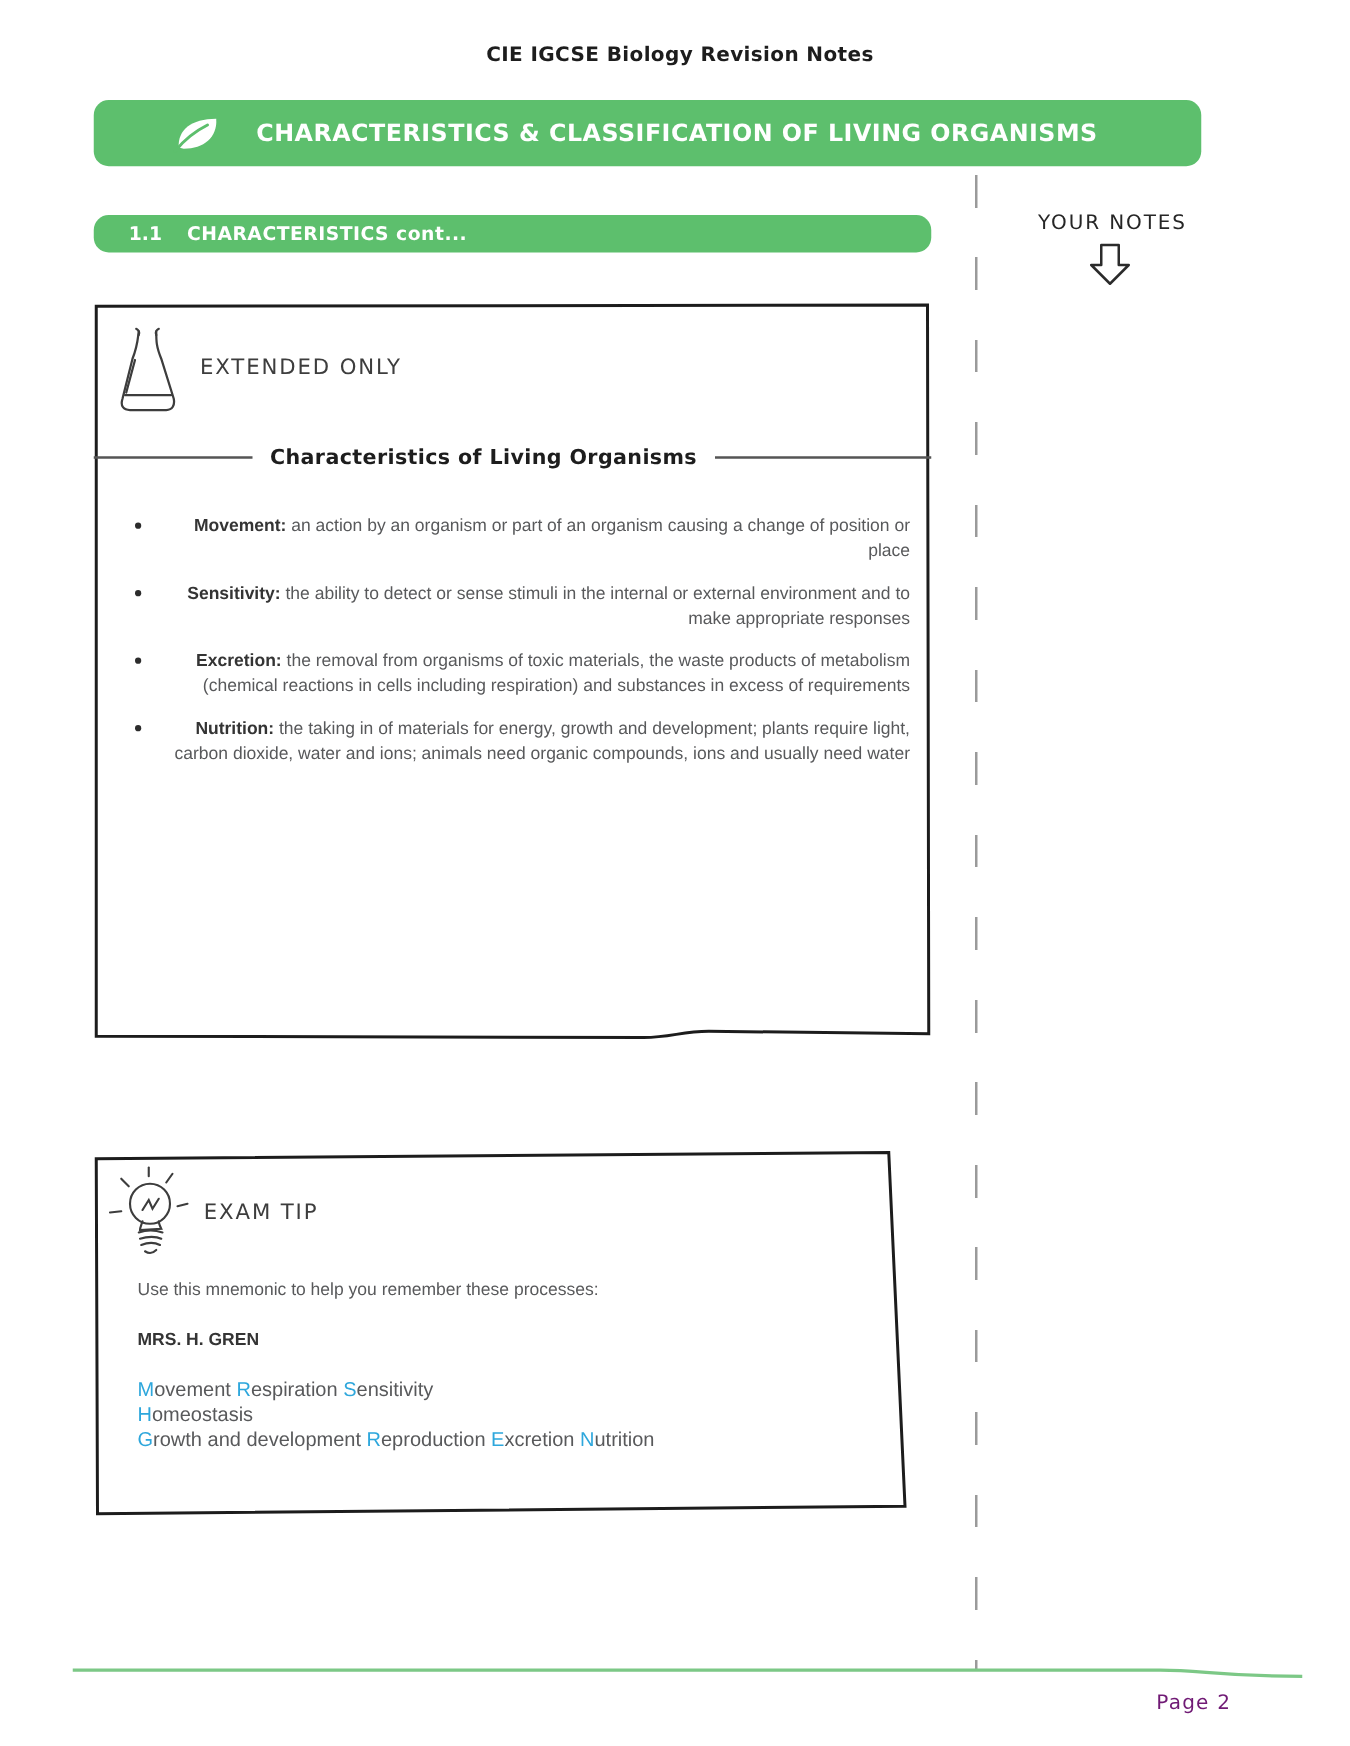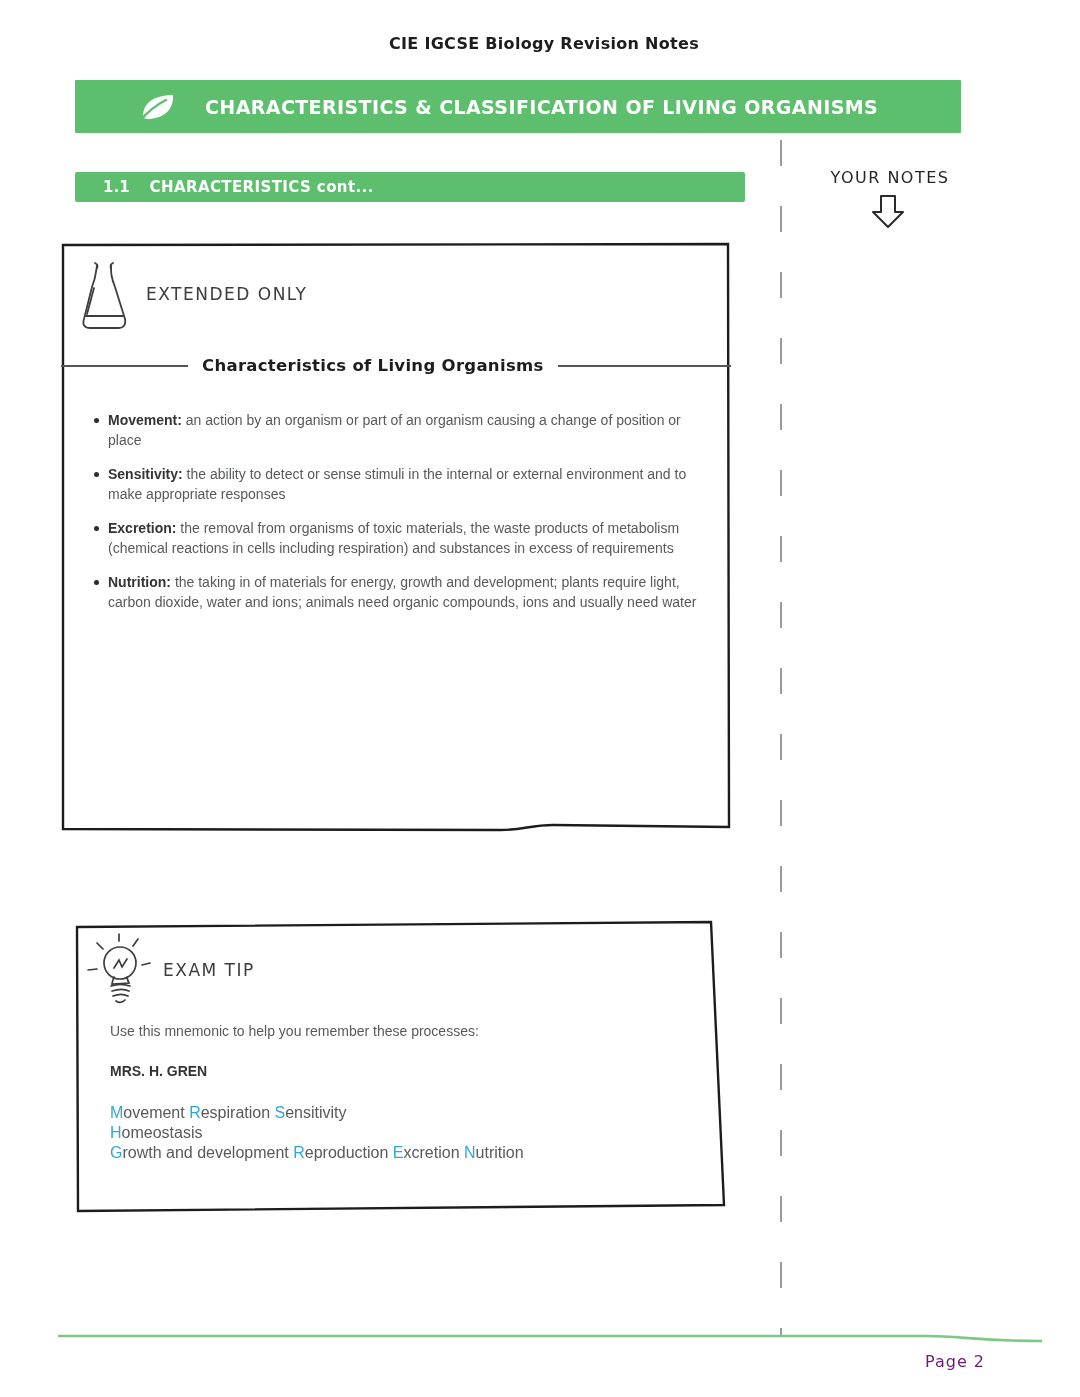--- a/index.html
+++ b/index.html
@@ -19,52 +19,52 @@
   
   .doc-header{
     position:absolute;top:34px;left:4px;width:1080px;text-align:center;
     font-family:"DejaVu Sans", sans-serif;font-weight:bold;font-size:16px;color:#1d1d1d;
     letter-spacing:.3px;
   }
 
   
   .banner{
     position:absolute;left:75px;top:80px;width:886px;height:53px;
-    background:var(--green);border-radius:1px;display:flex;align-items:center;
+    background:var(--green);border-radius:12px;display:flex;align-items:center;
   }
   .banner .leaf{position:absolute;left:63px;top:11px;width:38px;height:32px;}
   .banner-title{
     margin-left:130px;color:#ffffff;font-family:"DejaVu Sans", sans-serif;
     font-weight:bold;font-size:19px;letter-spacing:.4px;white-space:nowrap;
   }
 
   
   .section-banner{
     position:absolute;left:75px;top:172px;width:670px;height:30px;
-    background:var(--green);border-radius:2px;display:flex;align-items:center;
+    background:var(--green);border-radius:12px;display:flex;align-items:center;
     color:#fff;font-family:"DejaVu Sans", sans-serif;font-weight:bold;font-size:15px;
   }
   .section-number{margin-left:28px;}
   .section-title{margin-left:20px;letter-spacing:.4px;}
 
   
   .your-notes{
     position:absolute;left:800px;top:168px;width:180px;text-align:center;
     font-family:"DejaVu Sans", sans-serif;font-size:16px;letter-spacing:1.5px;color:#262626;
   }
   .notes-arrow{position:absolute;left:871px;top:194px;width:34px;height:36px;}
 
   
   .dashed-line{
     position:absolute;left:780px;top:140px;width:2px;height:1196px;
     background:repeating-linear-gradient(to bottom,#9a9a9a 0 26px,transparent 26px 66px);
   }
 
   
-  .extended-box{position:absolute;left:61px;top:242px;width:670px;height:590px;}
+  .extended-box{position:absolute;left:75px;top:242px;width:670px;height:590px;text-align:right;}
   .extended-box svg.frame{position:absolute;left:0;top:0;}
   .flask{position:absolute;left:21px;top:20px;width:46px;height:72px;}
   .extended-badge{
     position:absolute;left:85px;top:42px;font-family:"DejaVu Sans", sans-serif;
     font-size:17px;letter-spacing:1.5px;color:#3d3d3d;
   }
   .box-title-row{
     position:absolute;left:0;top:114px;width:670px;display:flex;align-items:center;
   }
   .box-title-row .rule{height:2px;background:#555;}

